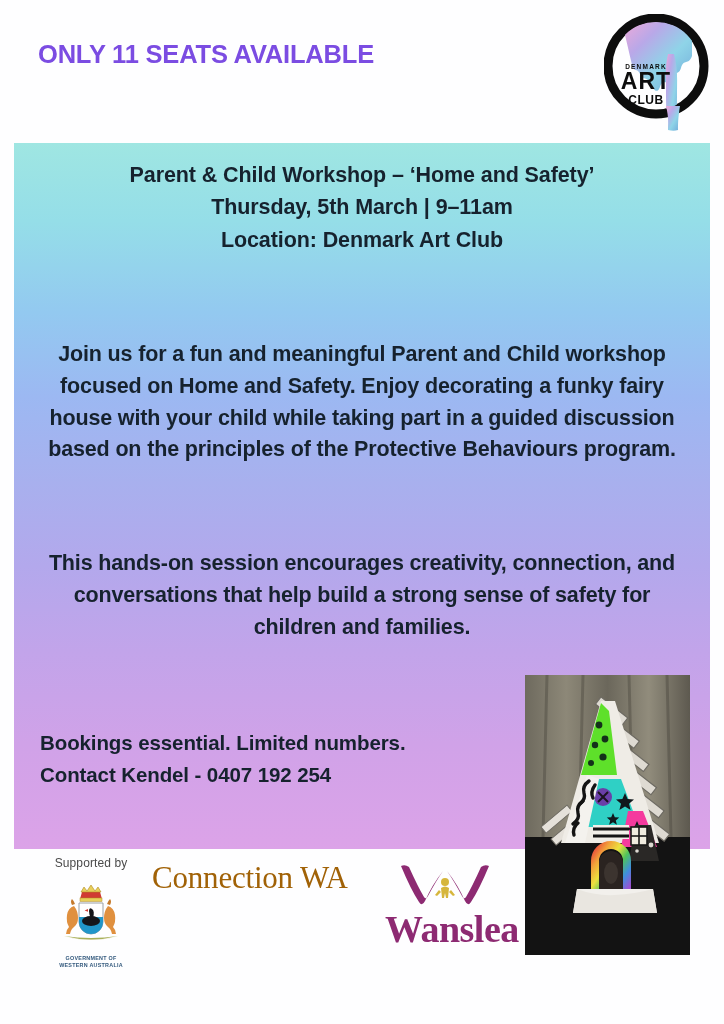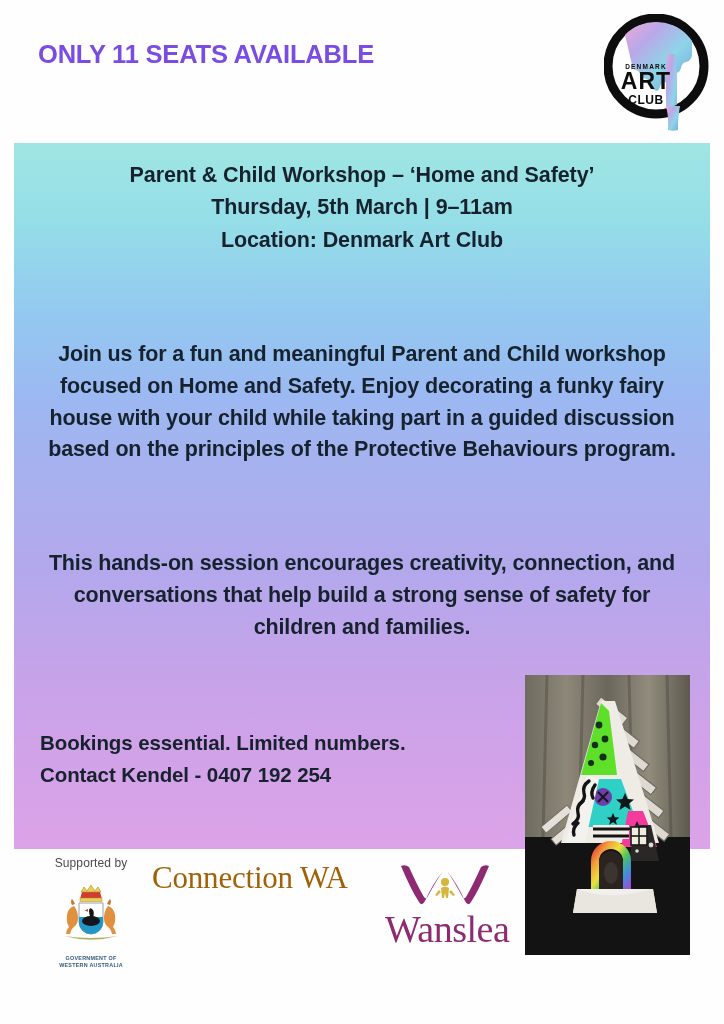--- a/index.html
+++ b/index.html
@@ -167,20 +167,21 @@
   }
   .wanslea-mark { width:100px; height:52px; margin:0 auto; }
   .wanslea-mark svg { display:block; width:100%; height:100%; }
   .wanslea-word {
     font-family:"Liberation Serif", serif;
     font-size:38px;
     color:#8d2a72;
     letter-spacing:-0.5px;
     line-height:1;
     margin-top:-2px;
+    font-weight:bold;
   }
 </style>
 </head>
 <body>
 
 <div class="poster">
 
   <div class="header">
     <div class="header-line">ONLY 11 SEATS AVAILABLE</div>
   </div>

